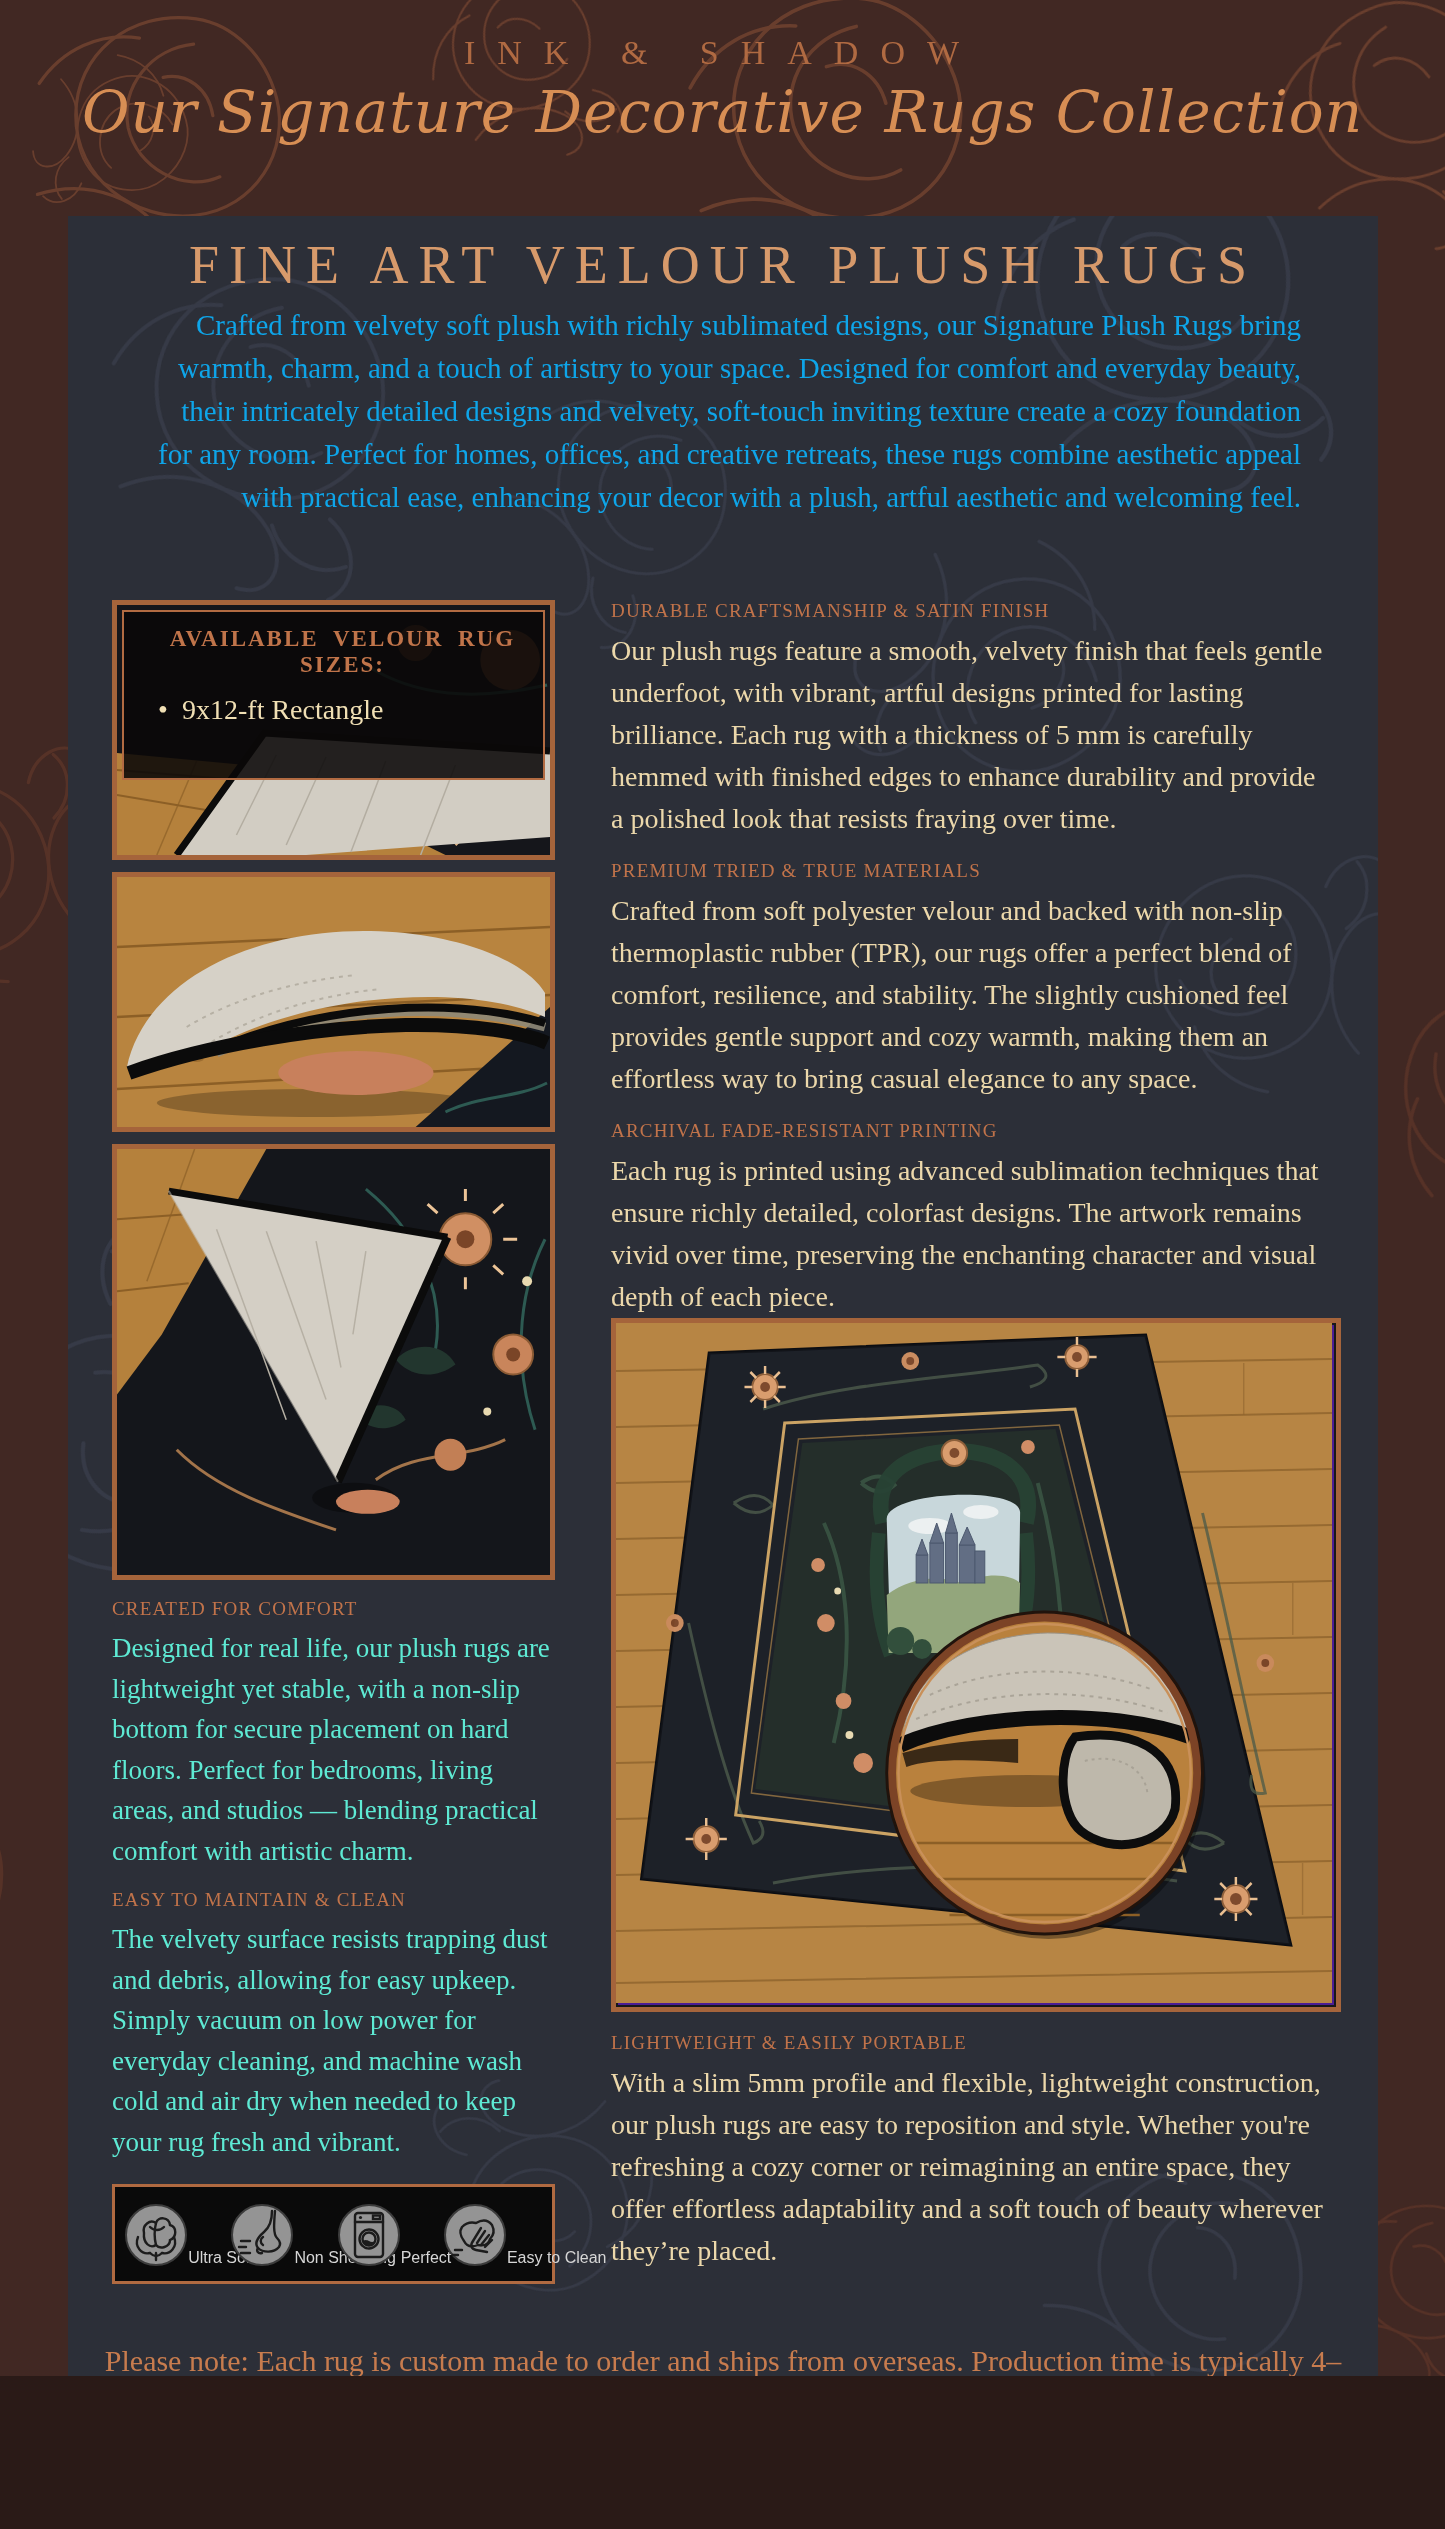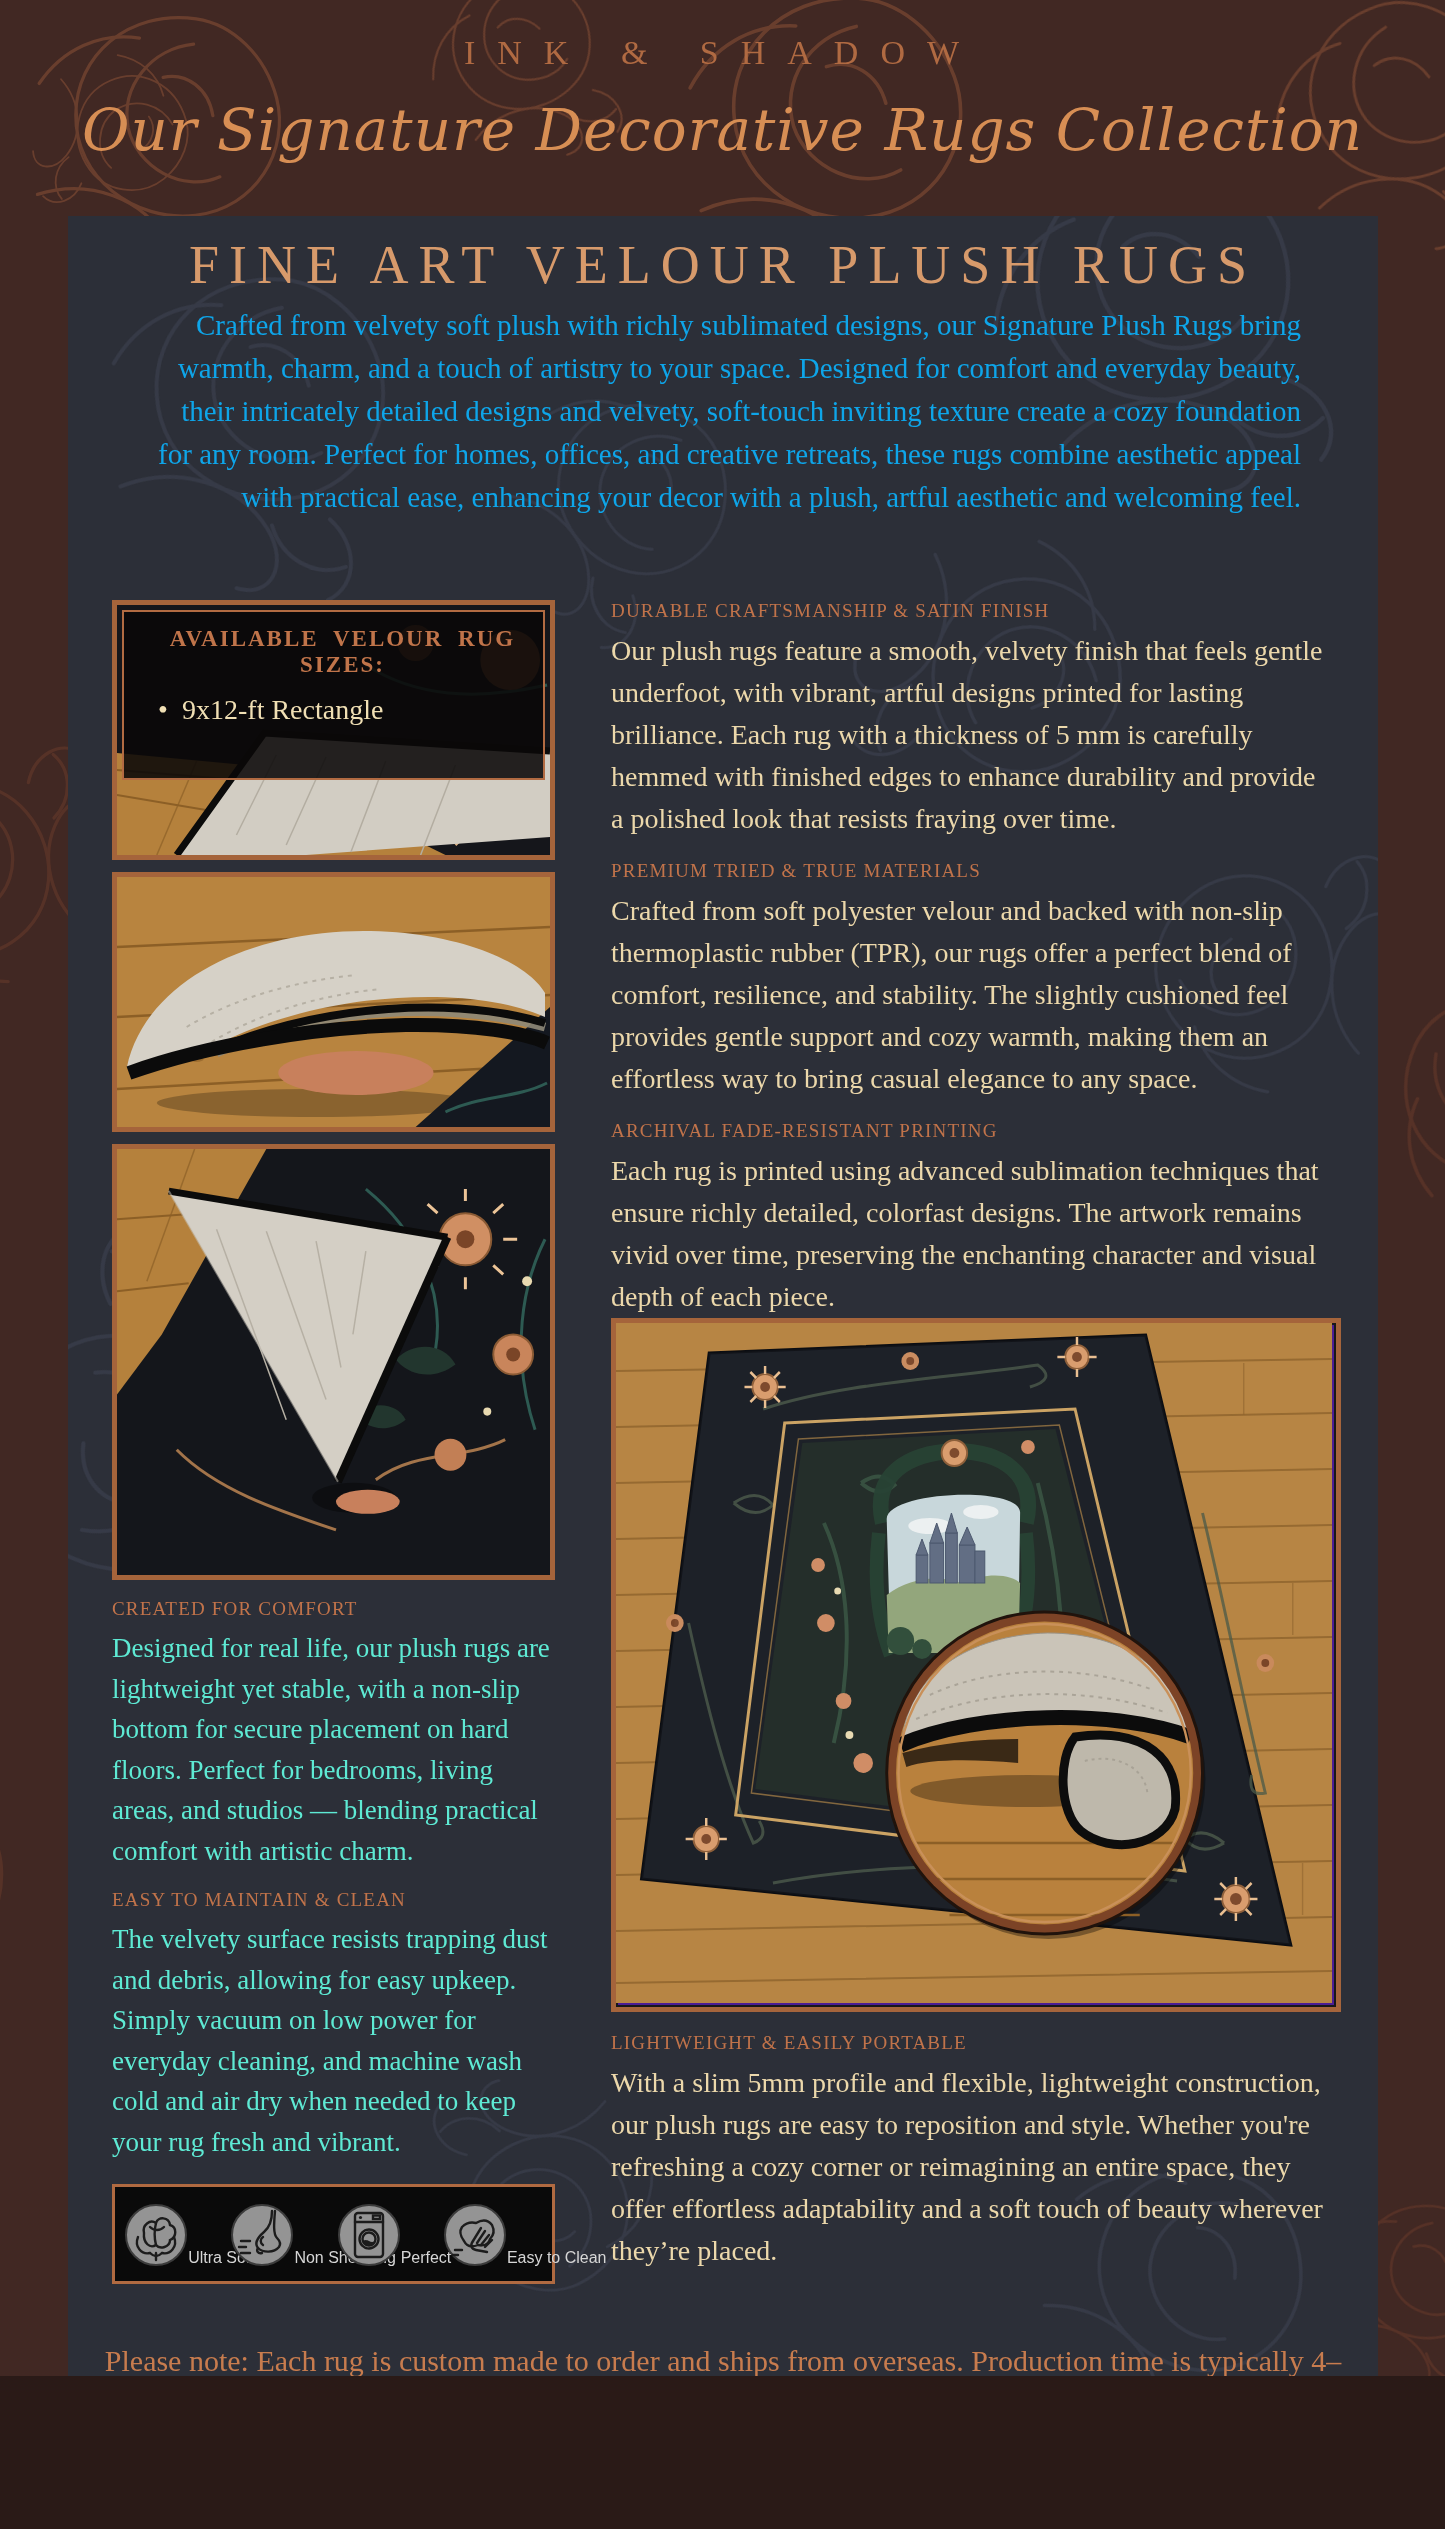--- a/index.html
+++ b/index.html
@@ -9,21 +9,21 @@
     background: #412823; overflow: hidden;
     font-family: "Liberation Serif", serif;
   }
   .bg-art, .panel-art { position:absolute; inset:0; pointer-events:none; }
   .hdr { position:absolute; top:34px; left:0; right:0; text-align:center; z-index:3; }
   .brand {
     font-size:34px; letter-spacing:22px; color:#b06a42; font-weight:400;
     text-transform:uppercase;
   }
   .script-sub {
-    margin-top:24px; font-style:italic; font-size:58px; color:#d78e54;
+    margin-top:6px; font-style:italic; font-size:58px; color:#d78e54;
     font-family:"DejaVu Serif", serif; letter-spacing:1px;
   }
   .panel {
     position:absolute; left:68px; top:192px; width:1310px; height:2234px;
     background:#2c2f38; z-index:2;margin-top:24px;
   }
   .title {
     position:absolute; top:18px; left:0; right:0; text-align:center;
     font-size:54px; font-weight:400; letter-spacing:10px; color:#d79a6b;
   }

